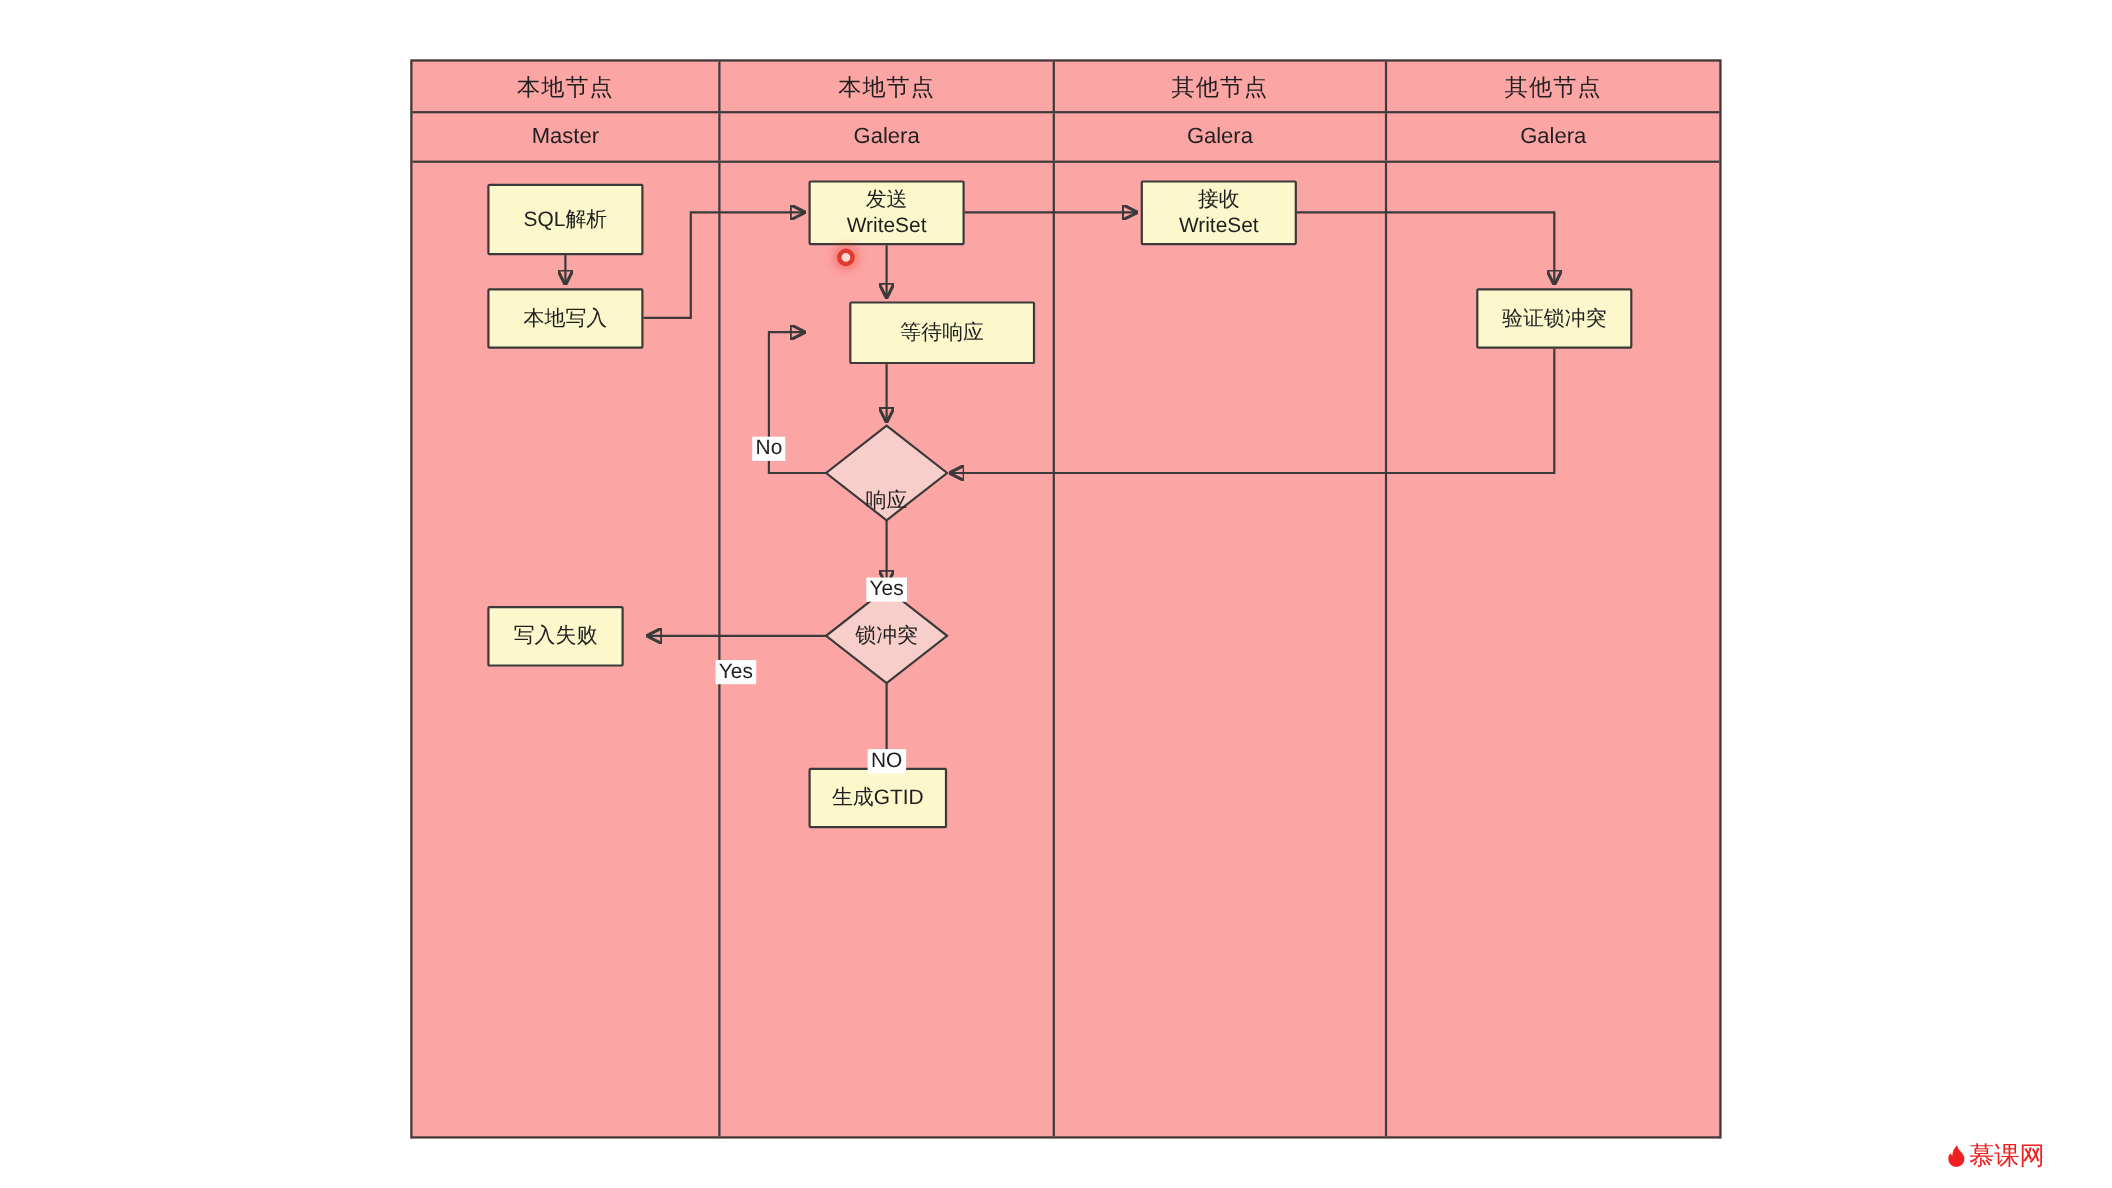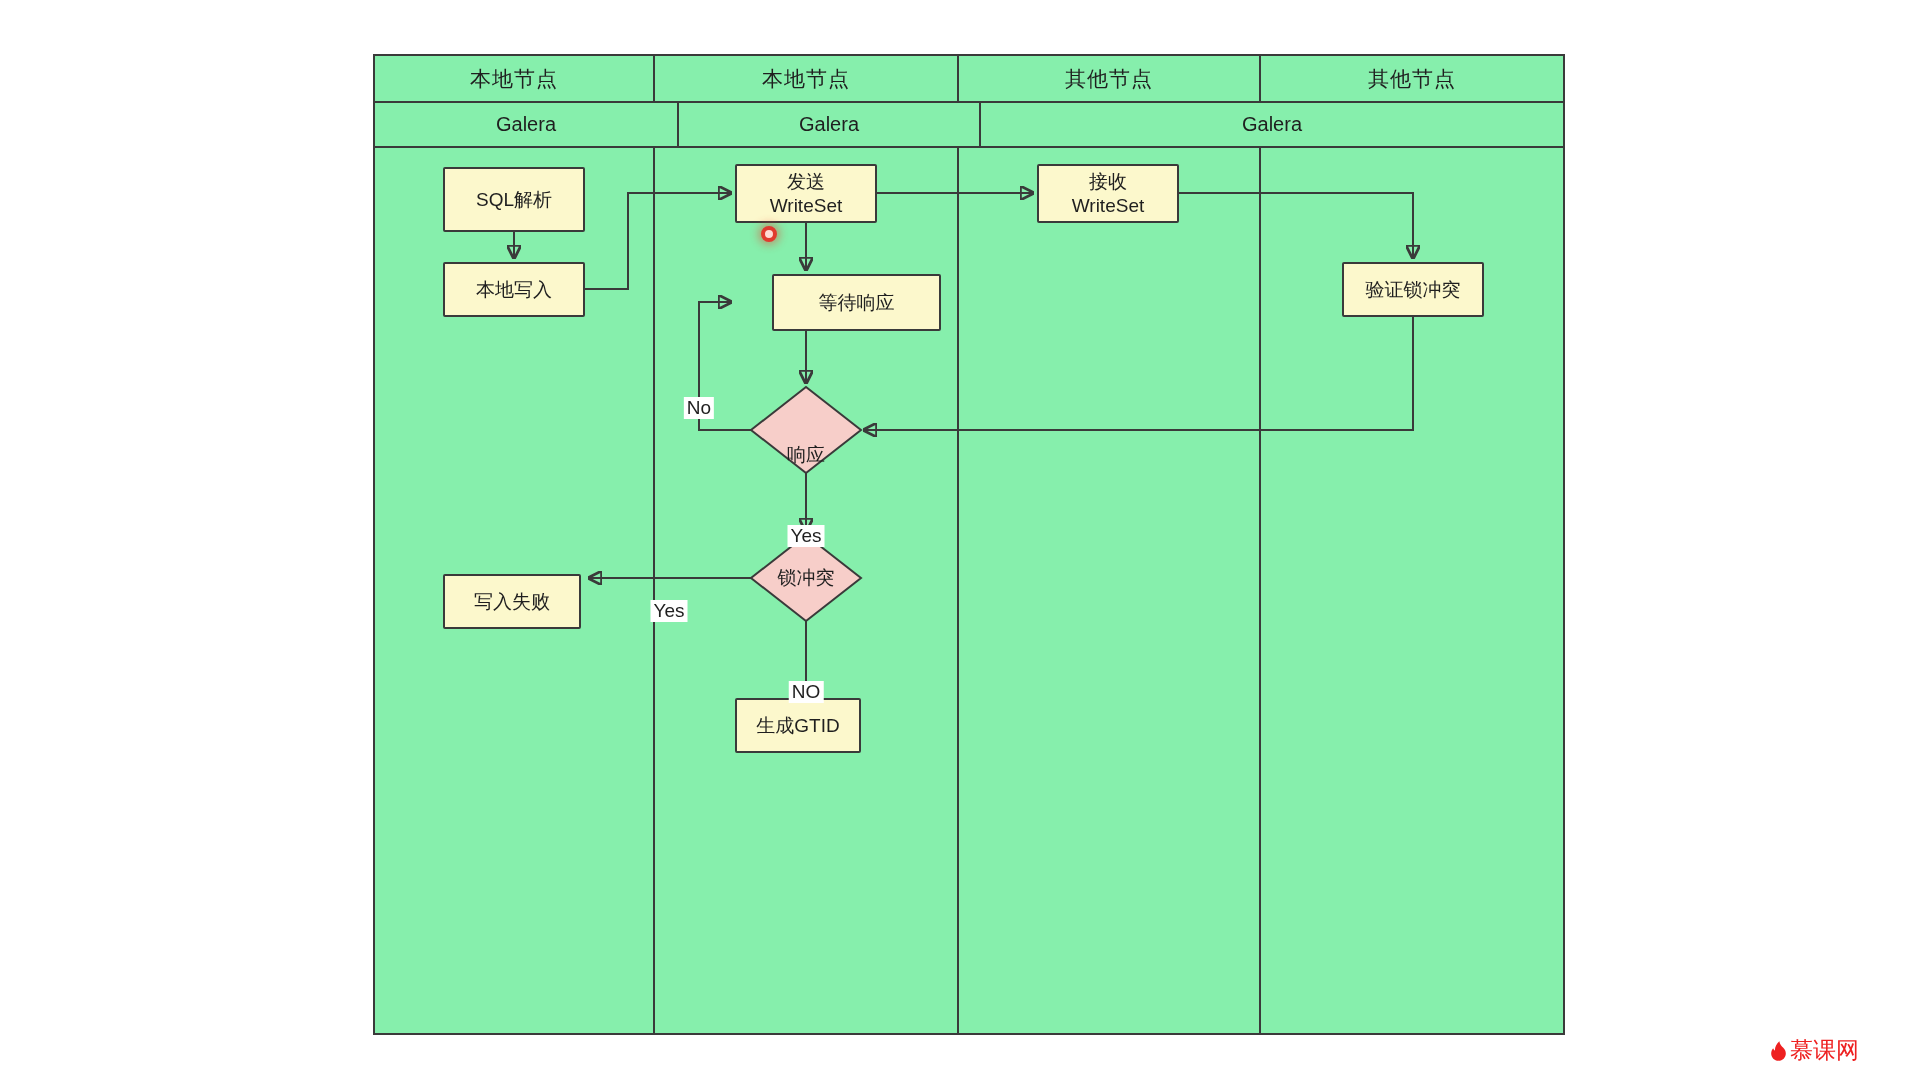--- a/index.html
+++ b/index.html
@@ -4,21 +4,21 @@
 <style>
   html,body{margin:0;padding:0;background:#fff;}
   .canvas{
     position:relative;width:1920px;height:1080px;background:#fff;overflow:hidden;
     font-family:"Liberation Sans","DejaVu Sans",sans-serif;color:#1f1f1f;
   }
   
   .swimlane{
     position:absolute;left:373px;top:54px;width:1192px;height:981px;
     border:2px solid var(--line-color,#3a3a3a);box-sizing:border-box;
-    display:flex;flex-direction:column;background:#86efac;
+    display:flex;flex-direction:column;background:#fca5a5;
   }
   .hrow{display:flex;flex:0 0 auto;border-bottom:2px solid var(--line-color,#3a3a3a);}
   .row-title{height:45px;}
   .row-sub{height:43px;}
   .brow{display:flex;flex:1 1 auto;}
   .hcell,.bcell{box-sizing:border-box;border-right:2px solid var(--line-color,#3a3a3a);}
   .hcell{display:flex;align-items:center;justify-content:center;}
   .c1{width:280px;} .c2{width:304px;} .c3{width:302px;} .c4{flex:1;border-right:none;}
   .row-title .hcell{font-size:21px;letter-spacing:1px;}
   .row-sub .hcell{font-size:20px;}
@@ -59,20 +59,21 @@
 <div class="canvas">
 
   <div class="swimlane">
     <div class="hrow row-title">
       <div class="hcell c1">本地节点</div>
       <div class="hcell c2">本地节点</div>
       <div class="hcell c3">其他节点</div>
       <div class="hcell c4">其他节点</div>
     </div>
     <div class="hrow row-sub">
+      <div class="hcell c1">Master</div>
       <div class="hcell c2">Galera</div>
       <div class="hcell c3">Galera</div>
       <div class="hcell c4">Galera</div>
     </div>
     <div class="brow">
       <div class="bcell c1"></div>
       <div class="bcell c2"></div>
       <div class="bcell c3"></div>
       <div class="bcell c4"></div>
     </div>
@@ -105,21 +106,21 @@
   <div class="node" style="left:443px;top:262px;width:142px;height:55px">
     <span>本地写入</span>
   </div>
   <div class="node" style="left:735px;top:164px;width:142px;height:59px">
     <span>发送</span>
     <span>WriteSet</span>
   </div>
   <div class="node" style="left:772px;top:274px;width:169px;height:57px">
     <span>等待响应</span>
   </div>
-  <div class="node" style="left:443px;top:574px;width:138px;height:55px">
+  <div class="node" style="left:443px;top:551px;width:124px;height:55px">
     <span>写入失败</span>
   </div>
   <div class="node" style="left:735px;top:698px;width:126px;height:55px">
     <span>生成GTID</span>
   </div>
   <div class="node" style="left:1037px;top:164px;width:142px;height:59px">
     <span>接收</span>
     <span>WriteSet</span>
   </div>
   <div class="node" style="left:1342px;top:262px;width:142px;height:55px">

